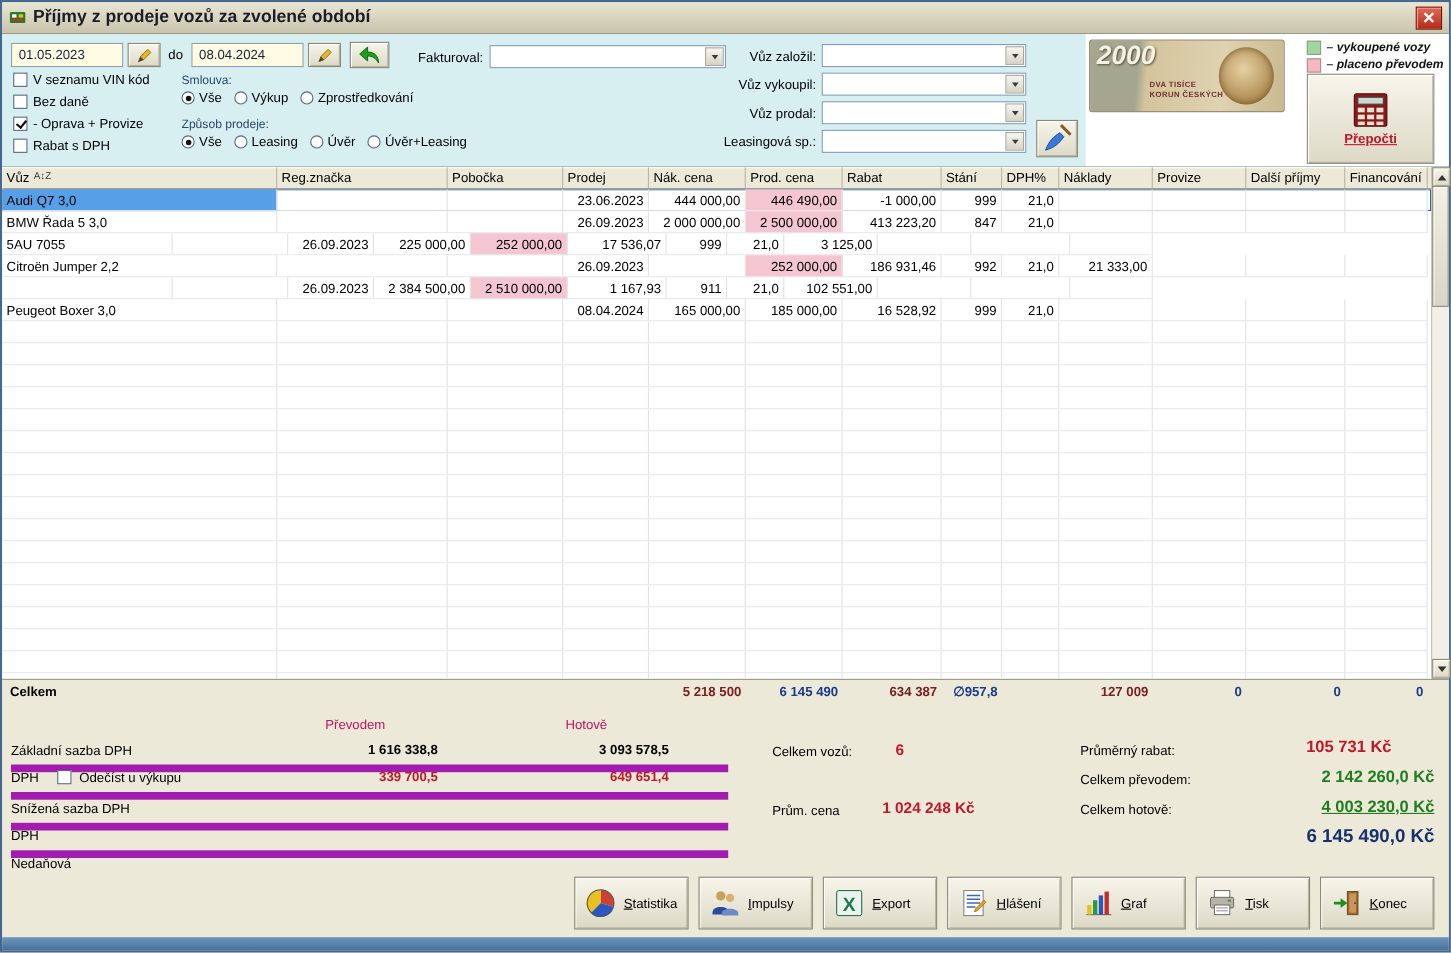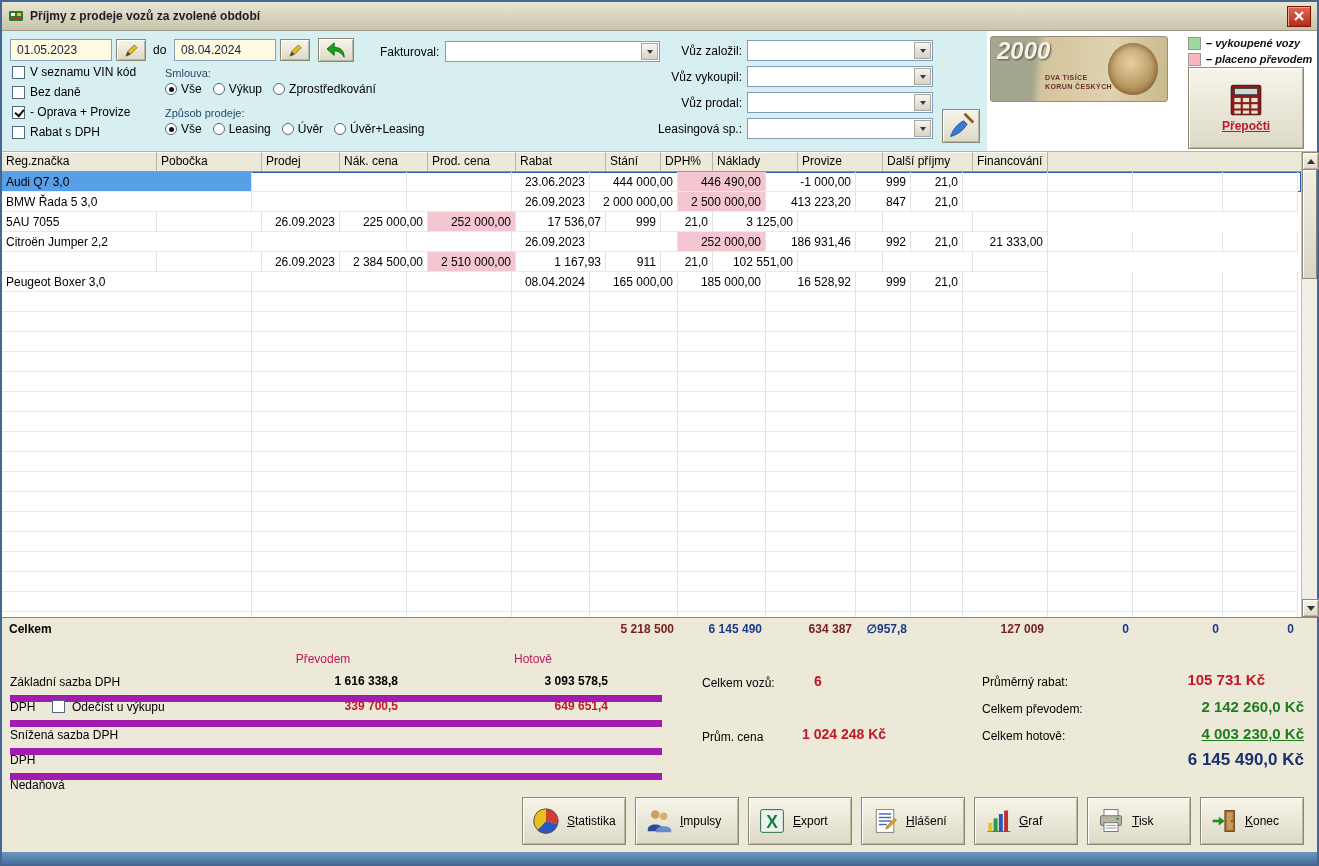--- a/index.html
+++ b/index.html
@@ -1,21 +1,21 @@
 <!DOCTYPE html>
 <html><head>
 <meta charset="utf-8">
 <style>
   html,body { margin:0; padding:0; }
   body { width:1319px; height:866px; position:relative; font-family:"Liberation Sans",sans-serif; font-size:12px; background:#888; overflow:hidden; }
   .window { position:absolute; inset:0; border:2px solid #44688f; background:#ece9d8; display:flex; flex-direction:column; box-sizing:border-box; }
 
   
   .titlebar { height:28px; flex:none; background:linear-gradient(#e8e5d2,#c8c4ac); display:flex; align-items:center; gap:6px; padding:0 6px; border-bottom:1px solid #9a9888; }
-  .title { font-weight:bold; color:#1c1c28; font-size:12px; white-space:nowrap; }
+  .title { font-weight:bold; color:#1c1c28; font-size:16px; white-space:nowrap; }
   .close-btn { margin-left:auto; width:22px; height:19px; background:linear-gradient(#e06a55,#b52a1a); border:1px solid #7a1508; box-shadow:inset 1px 1px 0 #f0a090; display:flex; align-items:center; justify-content:center; }
 
   
   .filter-panel { height:120px; flex:none; position:relative; background:#d8eff1; border-bottom:1px solid #a8b8b8; }
   .white-zone { position:absolute; right:0; top:0; width:330px; height:100%; background:#ffffff; }
   .filter-panel > * { z-index:1; }
   .date-input { position:absolute; width:102px; height:22px; background:#fffbe2; border:1px solid #8ba0b4; box-sizing:border-box; color:#14243c; display:flex; align-items:center; padding-left:6px; }
   .tool-btn { position:absolute; width:30px; height:22px; display:flex; align-items:center; justify-content:center; box-sizing:border-box; cursor:pointer; }
   .raised { background:linear-gradient(#f7f5ea,#dcd9c6); border:1px solid #8a8876; box-shadow:inset 1px 1px 0 #ffffff, inset -1px -1px 0 #b8b5a2; }
   .plain-lbl { position:absolute; font-size:12px; color:#000; white-space:nowrap; }
@@ -299,20 +299,24 @@
             </g>
           </svg>
         </span>
       <div class="prepocti-lbl">Přepočti</div>
     </div>
   </div>
 
   <div class="grid-wrap">
     <div class="grid-inner">
       <div class="grid-header">
+          <div class="hcell" style="width: 250px;">
+            <span>Vůz</span>
+            <span class="sort-icon">A↕Z</span>
+          </div>
           <div class="hcell" style="width: 155px;">
             <span>Reg.značka</span>
           </div>
           <div class="hcell" style="width: 105px;">
             <span>Pobočka</span>
           </div>
           <div class="hcell" style="width: 78px;">
             <span>Prodej</span>
           </div>
           <div class="hcell" style="width: 88px;">

